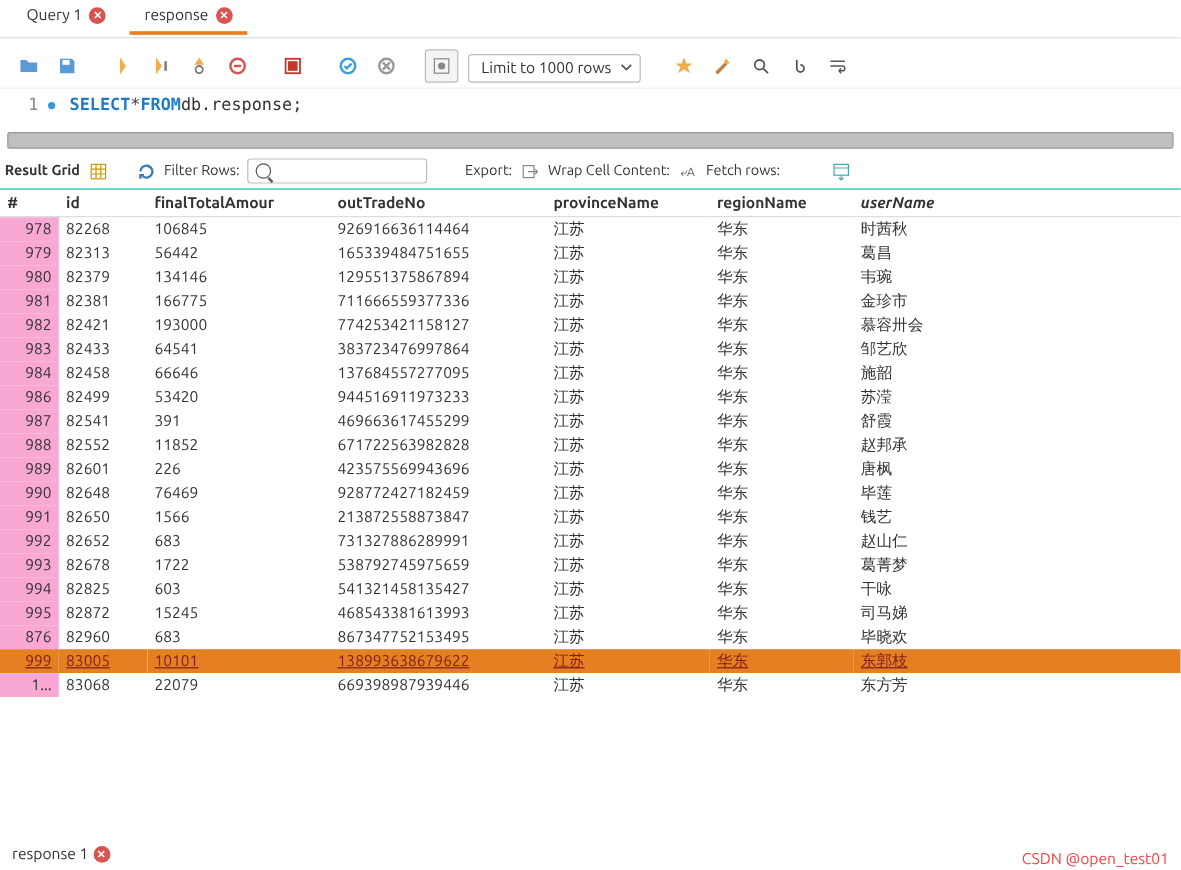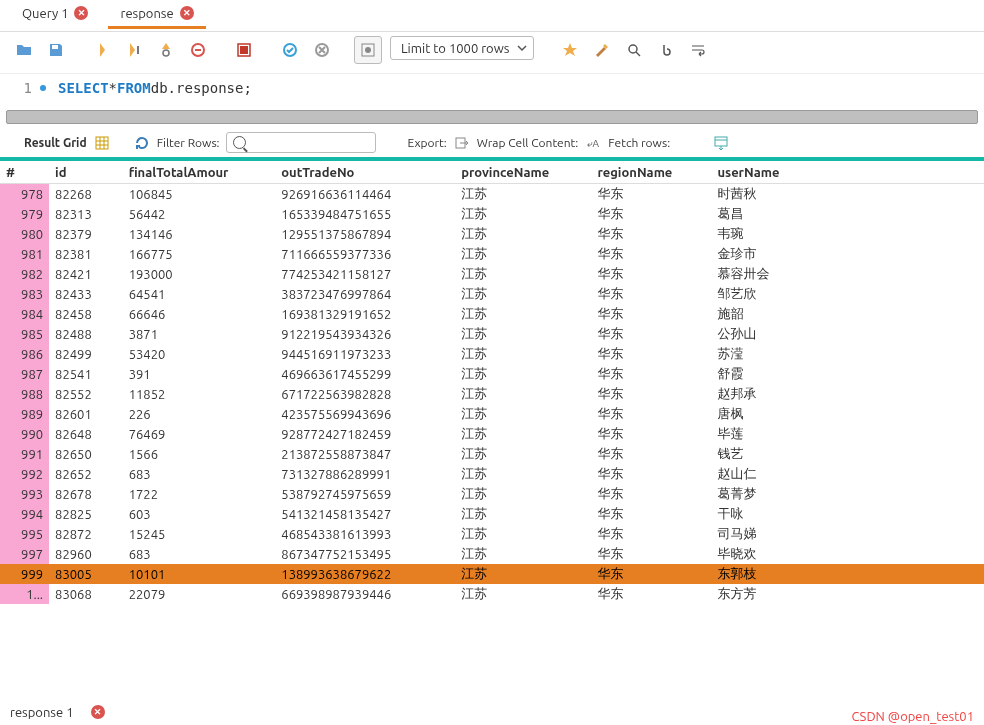--- a/index.html
+++ b/index.html
@@ -1,49 +1,49 @@
 <!DOCTYPE html>
 <html><head>
 <meta charset="utf-8">
 <style>
 * { box-sizing: border-box; margin: 0; padding: 0; }
 body { font-family: "Ubuntu", Arial, sans-serif; font-size: 13px; background: #fff; color: #333; width: 984px; height: 725px; overflow: hidden; position: relative; }
 .tabs-top { display: flex; align-items: flex-start; height: 32px; border-bottom: 1px solid #ddd; padding: 0 10px; }
 .tab { display: flex; align-items: center; padding: 6px 12px; margin-right: 8px; cursor: pointer; gap: 6px; }
 .tab.active { border-bottom: 3px solid #e67e22; }
 .close-x { width: 14px; height: 14px; border-radius: 50%; background: #d9534f; color: #fff; display: inline-flex; align-items: center; justify-content: center; font-size: 9px; font-weight: bold; }
-.toolbar { display: flex; align-items: flex-start; height: 42px; padding: 4px 10px; gap: 4px; border-bottom: 1px solid #eee; }
+.toolbar { display: flex; align-items: flex-end; height: 42px; padding: 4px 10px; gap: 4px; border-bottom: 1px solid #eee; }
 .tbtn { width: 28px; height: 28px; border: 1px solid transparent; border-radius: 3px; display: flex; align-items: center; justify-content: center; cursor: pointer; }
 .tbtn.boxed { border: 1px solid #bbb; background: #f5f5f5; }
 .tbtn svg { width: 16px; height: 16px; }
 .limit-select { border: 1px solid #bbb; border-radius: 3px; padding: 4px 24px 4px 10px; margin: 0 4px; position: relative; background: #fff; }
 .chev { position: absolute; right: 6px; top: 50%; transform: translateY(-50%); }
 .sep { width: 10px; }
 .editor { padding: 6px 10px 10px 10px; }
 .editor-line { display: flex; align-items: center; font-family: monospace; font-size: 14px; }
 .lineno { color: #888; width: 30px; text-align: right; padding-right: 8px; }
 .dot { width: 6px; height: 6px; border-radius: 50%; background: #3498db; margin-right: 12px; }
 .kw { color: #1e7cc7; font-weight: bold; }
 .code-plain { color: #333; }
 .hbar { height: 14px; background: #bfbfbf; border: 1px solid #999; margin: 4px 6px; border-radius: 2px; }
-.grid-toolbar { display: flex; align-items: center; padding: 4px 24px; gap: 6px; border-bottom: 4px solid #14b8a6; font-size: 12px; }
+.grid-toolbar { display: flex; align-items: center; padding: 4px 4px; gap: 6px; border-bottom: 1px solid #14b8a6; font-size: 12px; }
 .grid-toolbar .lbl { font-weight: bold; }
 .filter-input { border: 1px solid #bbb; border-radius: 3px; padding: 3px 6px; width: 150px; display: flex; align-items: center; }
 .search-circ { width: 13px; height: 13px; border: 1.5px solid #555; border-radius: 50%; position: relative; }
 .search-circ:after { content: ""; position: absolute; width: 5px; height: 1.5px; background: #555; bottom: -2px; right: -3px; transform: rotate(45deg); }
 .icon-sm { width: 18px; height: 18px; display: inline-flex; align-items: center; justify-content: center; }
 .table-wrap { overflow: hidden; }
 table { border-collapse: collapse; width: 100%; font-size: 13px; }
 th { text-align: left; font-weight: bold; padding: 4px 6px; border-bottom: 1px solid #ddd; background: #fff; white-space: nowrap; overflow: hidden; }
 td { padding: 1px 6px; white-space: nowrap; overflow: hidden; }
 td.rownum { background: #f9a8d4; text-align: right; padding-right: 6px; width: 36px; }
-tr.sel td { background: #e67e22; color: #000000; }
+tr.sel td { background: #e67e22; color: #7f1d1d; text-decoration: underline; }
 tr.sel td.rownum { background: #e67e22; }
-.col-row { width: 36px; } .col-id { width: 54px; } .col-amt { width: 112px; } .col-out { width: 132px; } .col-prov { width: 100px; } .col-reg { width: 88px; } .col-user { width: 200px; }
-.bottom-tabs { position: absolute; bottom: 2px; left: 0; padding: 4px 10px; display: flex; align-items: center; gap: 17px; font-size: 13px; }
+.col-row { width: 36px; } .col-id { width: 54px; } .col-amt { width: 112px; } .col-out { width: 132px; } .col-prov { width: 100px; } .col-reg { width: 88px; } .col-user { width: 200px; font-style: italic; }
+.bottom-tabs { position: absolute; bottom: 2px; left: 0; padding: 4px 10px; display: flex; align-items: center; gap: 4px; font-size: 13px; }
 .watermark { position: absolute; bottom: 2px; right: 10px; color: #ef4444; font-size: 13px; }
 tbody tr:first-child td { border-top: 1px solid #ccc; }
 </style>
 </head>
 <body>
 
 <div class="tabs-top">
   <div class="tab">
     <span>Query 1</span>
     <span class="close-x">✕</span>
@@ -274,33 +274,24 @@
           <td>64541</td>
           <td>383723476997864</td>
           <td>江苏</td>
           <td>华东</td>
           <td>邹艺欣</td>
         </tr>
         <tr>
           <td class="rownum">984</td>
           <td>82458</td>
           <td>66646</td>
-          <td>169381329191652</td>
+          <td>137684557277095</td>
           <td>江苏</td>
           <td>华东</td>
           <td>施韶</td>
-        </tr>
-        <tr>
-          <td class="rownum">985</td>
-          <td>82488</td>
-          <td>3871</td>
-          <td>912219543934326</td>
-          <td>江苏</td>
-          <td>华东</td>
-          <td>公孙山</td>
         </tr>
         <tr>
           <td class="rownum">986</td>
           <td>82499</td>
           <td>53420</td>
           <td>944516911973233</td>
           <td>江苏</td>
           <td>华东</td>
           <td>苏滢</td>
         </tr>
@@ -379,21 +370,21 @@
         <tr>
           <td class="rownum">995</td>
           <td>82872</td>
           <td>15245</td>
           <td>468543381613993</td>
           <td>江苏</td>
           <td>华东</td>
           <td>司马娣</td>
         </tr>
         <tr>
-          <td class="rownum">997</td>
+          <td class="rownum">876</td>
           <td>82960</td>
           <td>683</td>
           <td>867347752153495</td>
           <td>江苏</td>
           <td>华东</td>
           <td>毕晓欢</td>
         </tr>
         <tr class="sel">
           <td class="rownum">999</td>
           <td>83005</td>

